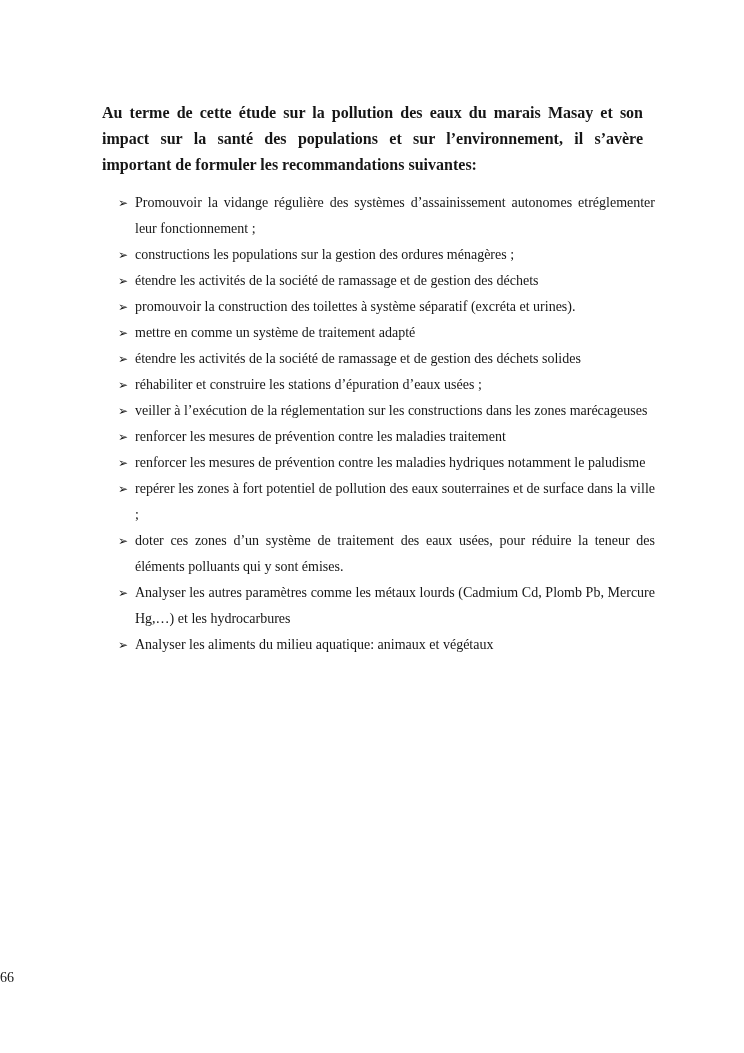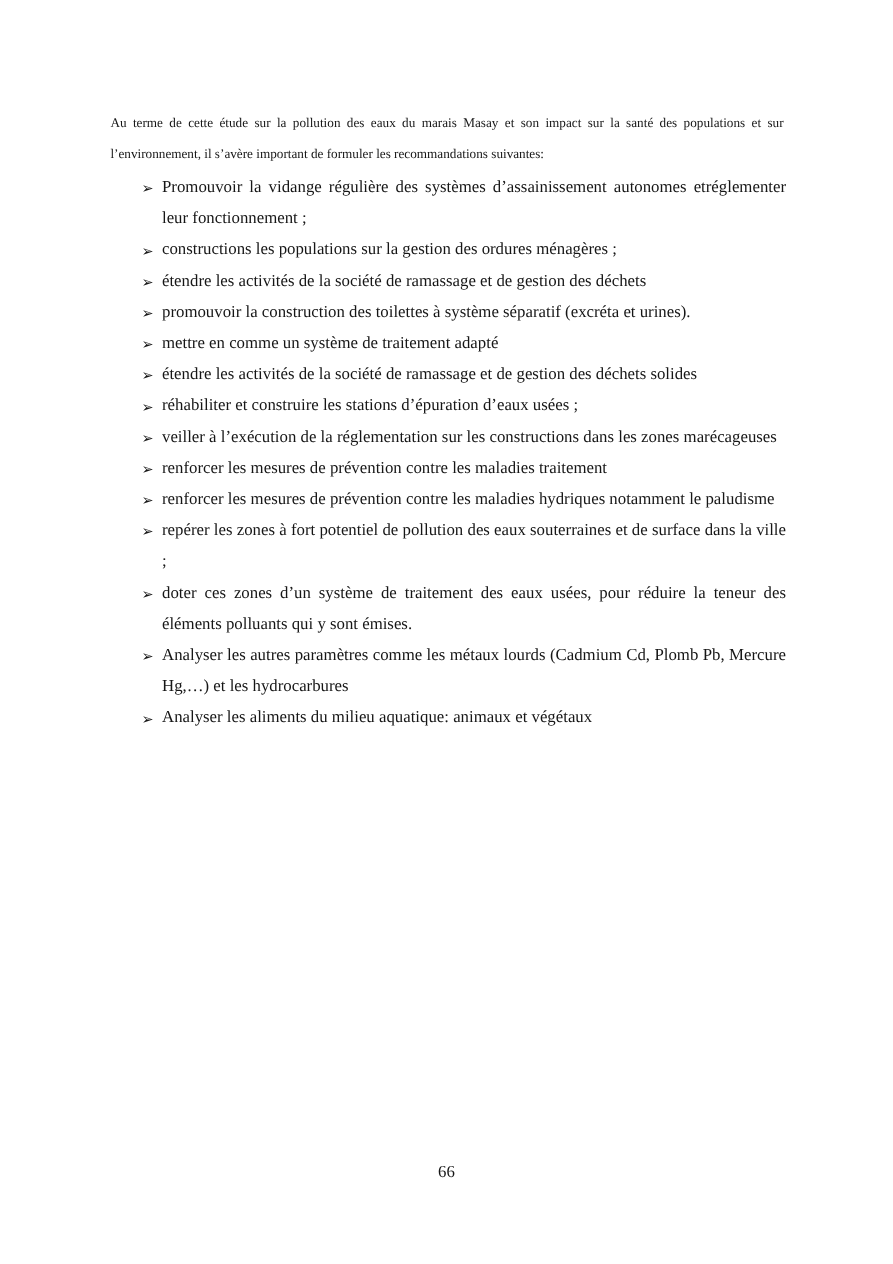--- a/index.html
+++ b/index.html
@@ -17,24 +17,25 @@
   }
   .page {
     position: absolute;
     top: 0; left: 0;
     width: 744px;
     height: 1053px;
     box-sizing: border-box;
     padding: 88px 89px 0 90px;
   }
   .intro {
-    font-size: 11px;
+    font-size: 16px;
     line-height: 26px;
     text-align: justify;
-    margin: 2px;
+    margin: 12px;
+    font-weight: bold;
   }
   ul.rec-list {
     list-style: none;
     margin: 0;
     padding: 0 0 0 28px;
   }
   ul.rec-list li {
     display: flex;
     align-items: flex-start;
     font-size: 14px;
@@ -49,21 +50,21 @@
   }
   .item-text {
     flex: 1 1 auto;
     text-align: justify;
   }
   .page-number {
     position: absolute;
     top: 968px;
     left: 0;
     width: 744px;
-    text-align: center;
+    text-align: left;
     font-size: 14px;
     line-height: 20px;
   }
 </style>
 </head>
 <body>
 
 <div class="page">
   <p class="intro">Au terme de cette étude sur la pollution des eaux du marais Masay et son impact sur la santé des populations et sur l’environnement, il s’avère important de formuler les recommandations suivantes:</p>
   <ul class="rec-list">

